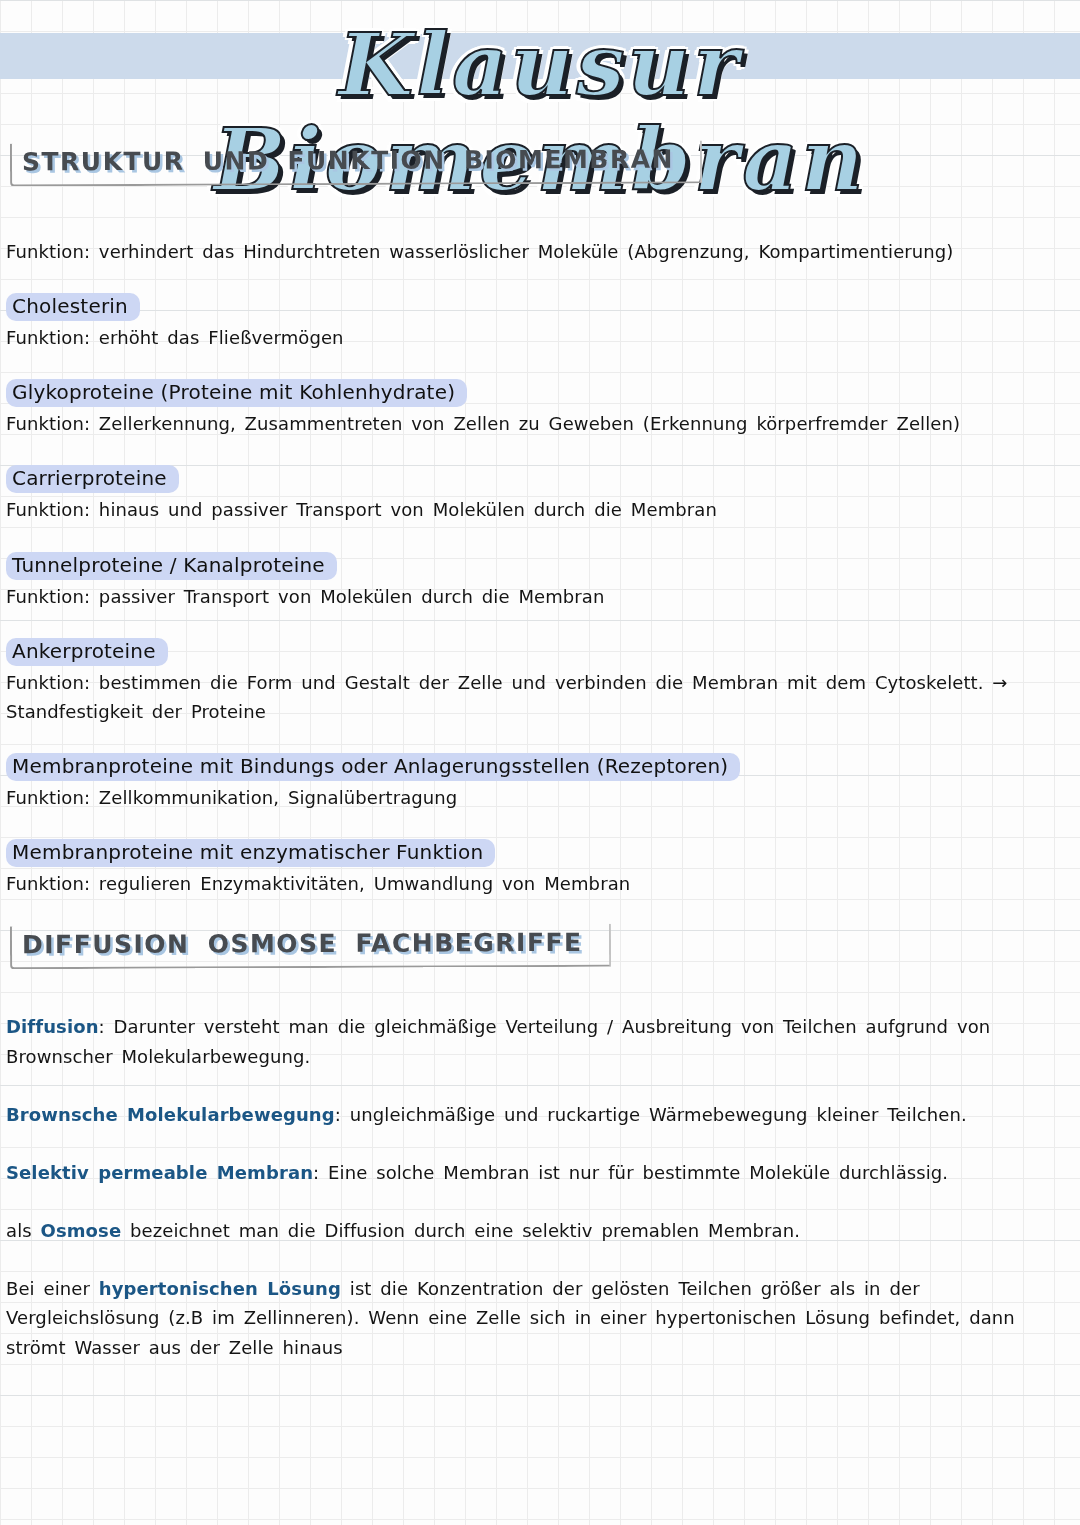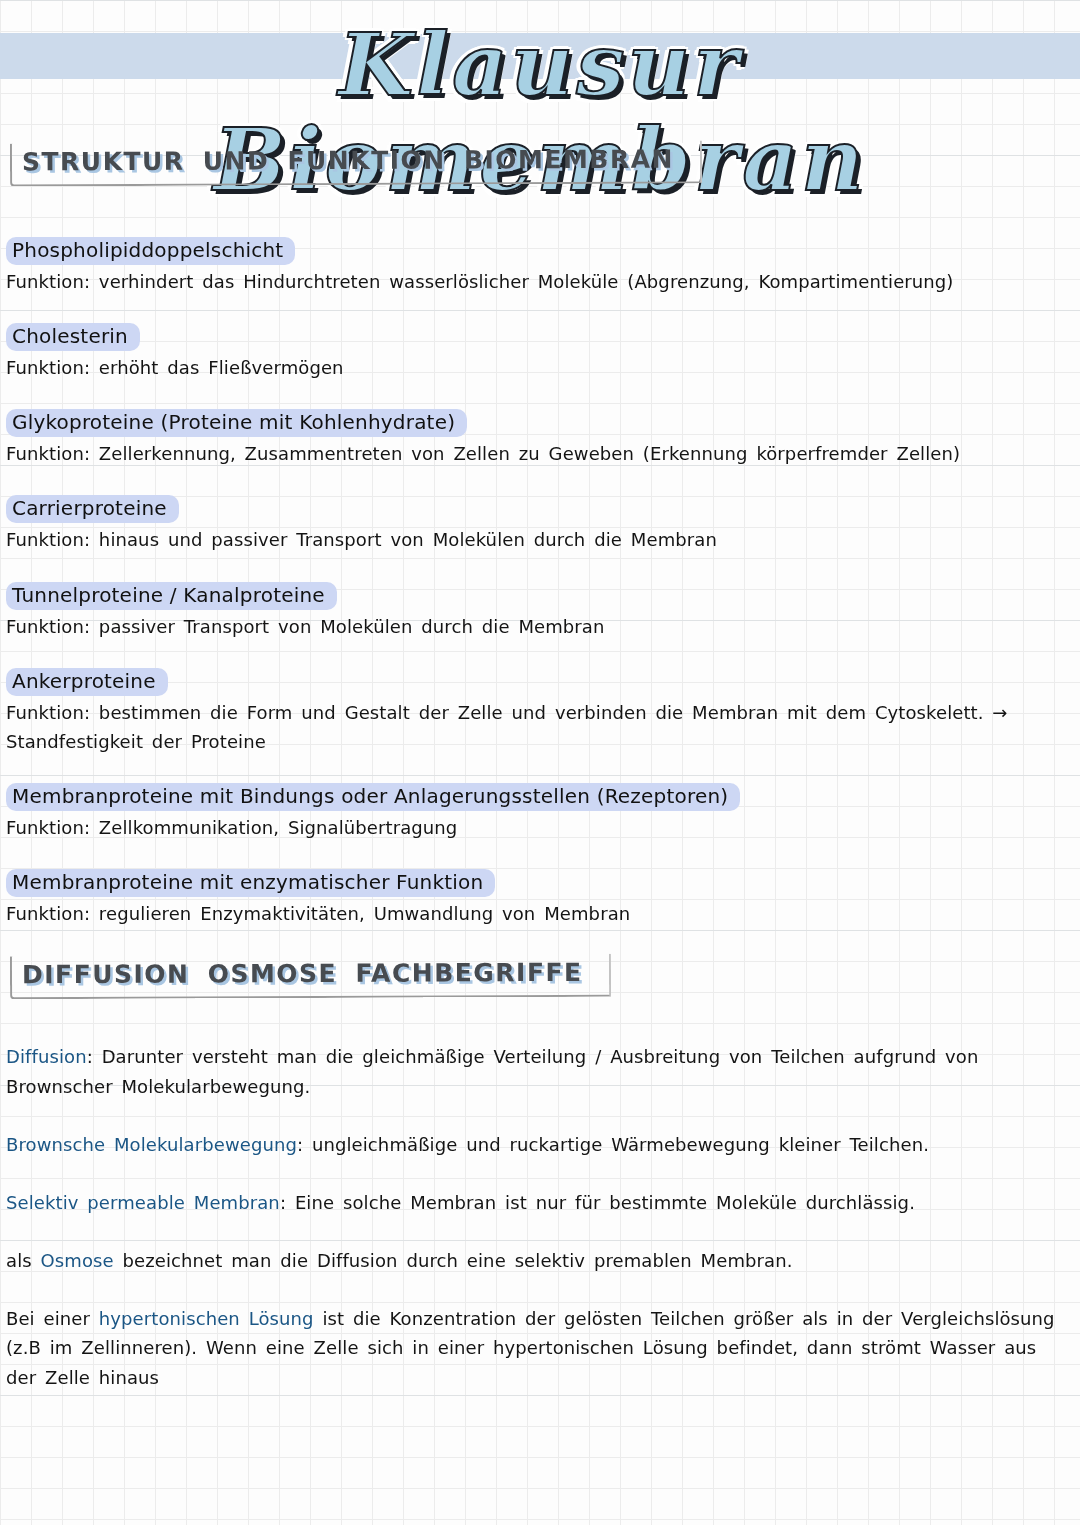--- a/index.html
+++ b/index.html
@@ -105,40 +105,39 @@
   .para {
     margin-bottom: 29px;
     font-size: 18px;
     line-height: 1.62;
     letter-spacing: 0.1px;
     word-spacing: 3px;
     color: #141414;
   }
   .blue-term {
     color: #1b5685;
-    font-weight: 400;
+    font-weight: 700;
   }
 </style>
 </head>
 <body>
 
 <div class="page">
 
   <header class="title-wrap">
     <div class="band"></div>
     <h1 class="title">Klausur Biomembran</h1>
   </header>
 
   <section class="sec1">
     <h2 class="sec-head">STRUKTUR UND FUNKTION BIOMEMBRAN</h2>
 
     <div class="entries">
 
       <div class="entry">
-        <div><span class="term">Phospholipiddoppelschicht</span></div>
         <p class="def">Funktion: verhindert das Hindurchtreten wasserlöslicher Moleküle (Abgrenzung, Kompartimentierung)</p>
       </div>
 
       <div class="entry">
         <div><span class="term">Cholesterin</span></div>
         <p class="def">Funktion: erhöht das Fließvermögen</p>
       </div>
 
       <div class="entry">
         <div><span class="term">Glykoproteine (Proteine mit Kohlenhydrate)</span></div>

